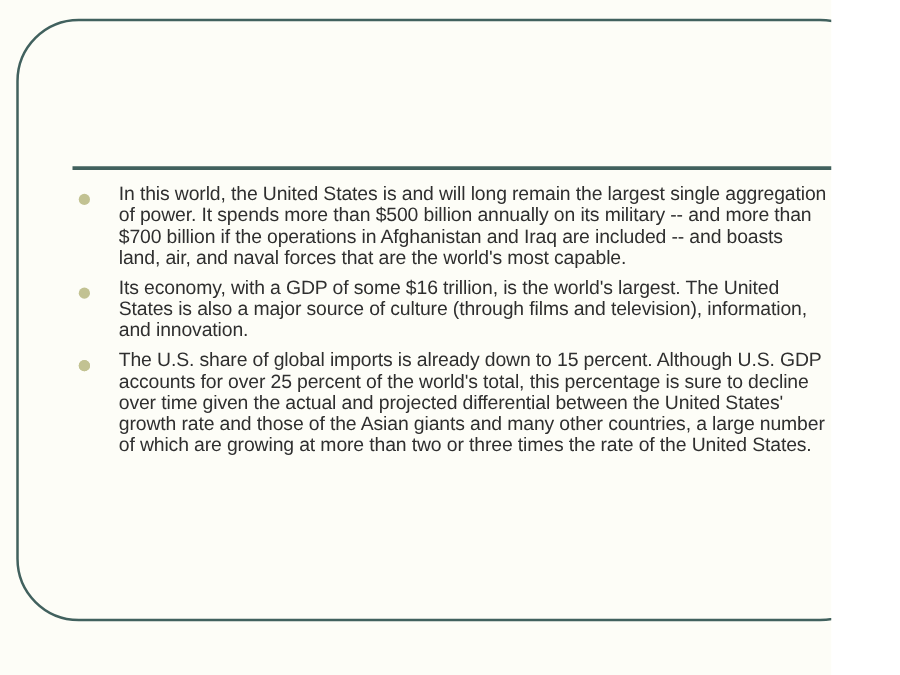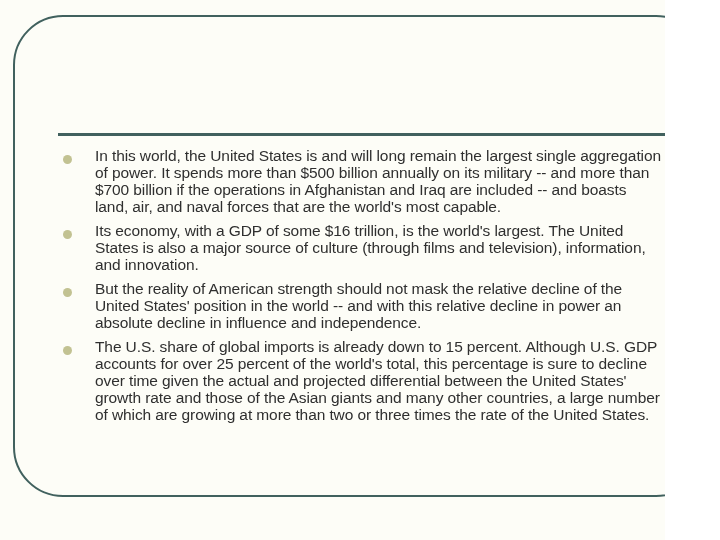--- a/index.html
+++ b/index.html
@@ -84,20 +84,19 @@
     <li>
       <span class="dot"></span>
       <span>In this world, the United States is and will long remain the largest single aggregation of power. It spends more than $500 billion annually on its military -- and more than $700 billion if the operations in Afghanistan and Iraq are included -- and boasts land, air, and naval forces that are the world's most capable.</span>
     </li>
     <li>
       <span class="dot"></span>
       <span>Its economy, with a GDP of some $16 trillion, is the world's largest. The United States is also a major source of culture (through films and television), information, and innovation.</span>
     </li>
     <li>
       <span class="dot"></span>
-      <span>But the reality of American strength should not mask the relative decline of the United States' position in the world -- and with this relative decline in power an absolute decline in influence and independence.</span>
     </li>
     <li>
       <span class="dot"></span>
       <span>The U.S. share of global imports is already down to 15 percent. Although U.S. GDP accounts for over 25 percent of the world's total, this percentage is sure to decline over time given the actual and projected differential between the United States' growth rate and those of the Asian giants and many other countries, a large number of which are growing at more than two or three times the rate of the United States.</span>
     </li>
   </ul>
 </div>
 
 </body></html>

